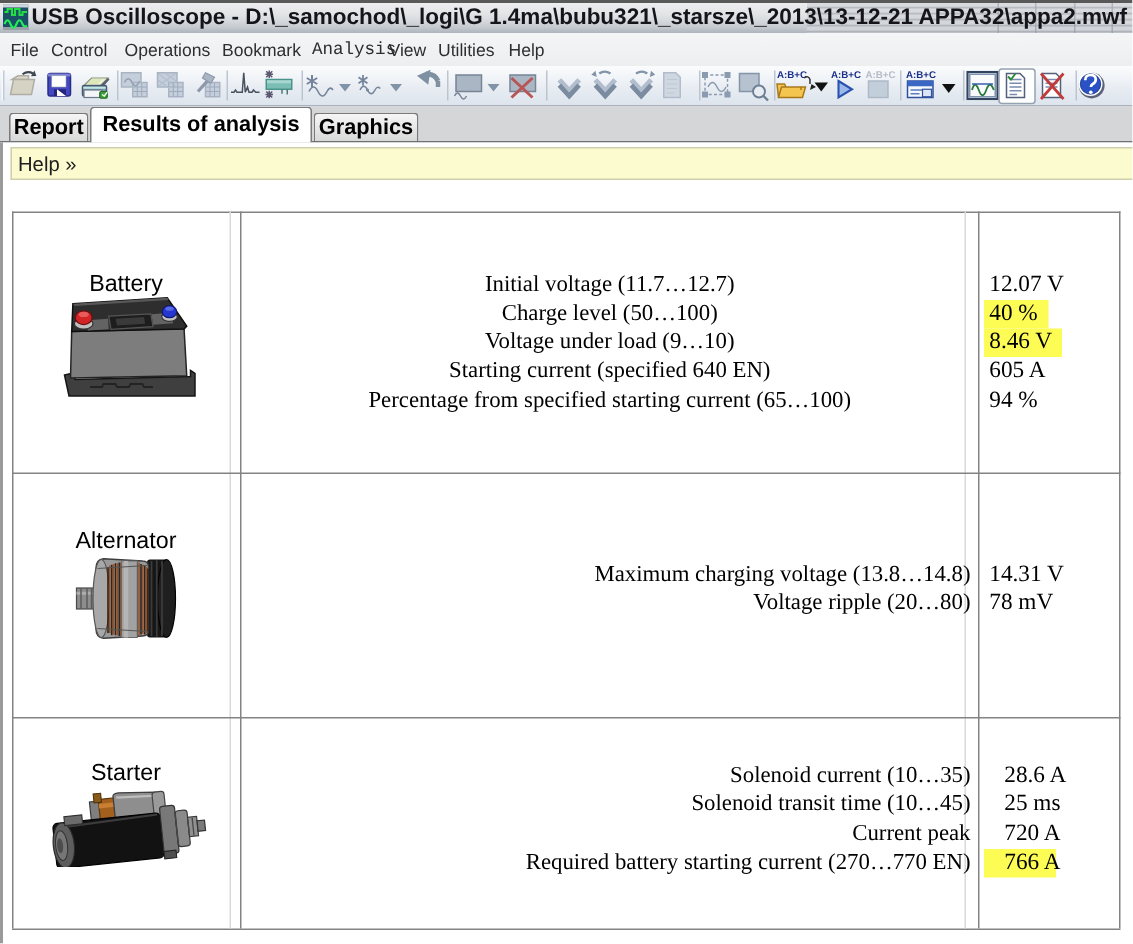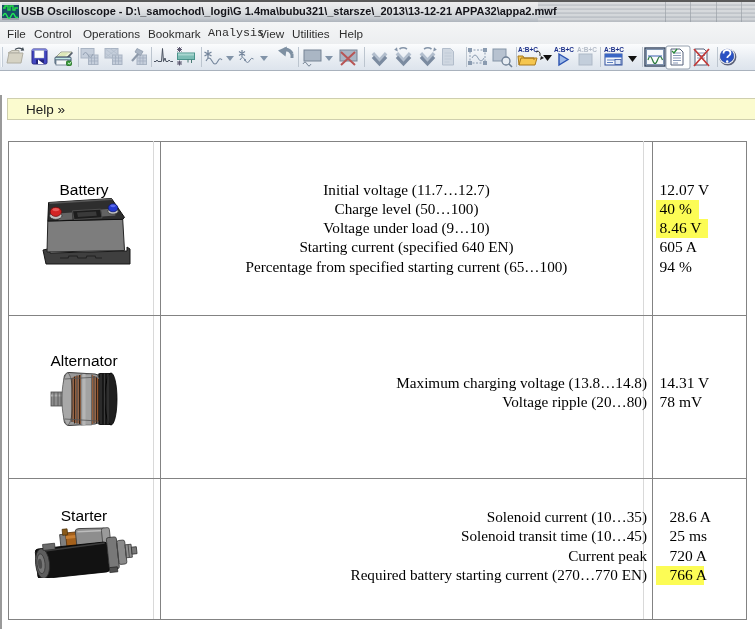--- a/index.html
+++ b/index.html
@@ -10,21 +10,21 @@
 
 #titlebar { left:0; top:0; width:755px; height:22px;
   background:linear-gradient(#ededee 0%, #e3e5e7 35%, #d9dcdf 55%, #c6cbd1 80%, #aeb4bc 100%);
   border-top:2px solid #595959; }
 #titlestripes { left:538px; top:2px; width:217px; height:20px;
   background:repeating-linear-gradient(#d5d8db 0px, #d5d8db 2px, #adb2b9 3px, #c9cdd2 4px);
   opacity:.8; }
 #titlestripes i { position:absolute; top:0; width:1px; height:20px; background:#8f959d; opacity:.7; }
 #appicon { left:2px; top:3px; width:17px; height:17px; }
 #titletext { left:21px; top:0px; width:600px; height:22px; line-height:23px;
-  font-size:11px; font-weight:bold; color:#14141a; white-space:nowrap; }
+  font-size:15px; font-weight:bold; color:#14141a; white-space:nowrap; }
 
 
 #menubar { left:0; top:22px; width:755px; height:22px;
   background:linear-gradient(#f4f5f6, #eceef0); }
 .mi { position:absolute; top:0; height:22px; line-height:23px; font-size:11.7px; color:#2e2e2e; }
 
 
 #toolbar { left:0; top:44px; width:755px; height:27px;
   background:linear-gradient(#fbfcfd, #e7ecf2 60%, #dde4ed);
   border-bottom:1px solid #a9b2bd; }
@@ -33,21 +33,21 @@
 #tabbar { left:0; top:71px; width:755px; height:24px; background:#d5d6d8; border-bottom:1px solid #6f7275; }
 .tab { position:absolute; background:linear-gradient(#f6f6f6,#d8d8d8); border:1px solid #7a7a7a; border-bottom:none;
   border-radius:3px 3px 0 0; font-weight:bold; font-size:14.5px; color:#000; text-align:center; }
 #tab1 { left:6px; top:4px; width:53px; height:19px; line-height:19px; }
 #tab2 { left:60px; top:0px; width:148px; height:24px; line-height:23px; background:#fff; z-index:3; }
 #tab3 { left:209px; top:4px; width:70px; height:19px; line-height:19px; }
 
 
 #content { left:0; top:95px; width:755px; height:534px; background:#fff; border-left:2px solid #9a9a9a; }
 #helpbar { left:7px; top:98px; width:748px; height:22px; background:#fbfbcf; border:1px solid #cfcfae; border-right:none;
-  font-size:13.5px; color:#202020; line-height:21px; padding-left:18px; }
+  font-size:13.5px; color:#202020; line-height:21px; padding-left:4px; }
 
 
 .tline { position:absolute; background:#838383; }
 .tfaint { position:absolute; background:#d9d9d9; }
 .serif { font-family:"Liberation Serif", serif; font-size:15.2px; color:#000; }
 .lblcol { position:absolute; left:166px; width:481px; text-align:right; line-height:19.3px; }
 .valcol { position:absolute; left:659.5px; width:90px; text-align:left; line-height:19.3px; font-size:15.5px; }
 .hl { }
 .hlbox { position:absolute; background:#fcfc55; z-index:0; }
 .lblcol,.valcol,.complabel { z-index:2; }
@@ -242,20 +242,25 @@
       <rect x="717" y="3" width="1" height="20" fill="#bcc5cf"></rect>
 
       <circle cx="727.8" cy="13" r="8.6" fill="#39405c" opacity=".8"></circle>
       <circle cx="727" cy="12" r="8" fill="#fff"></circle>
       <circle cx="727" cy="12" r="6.8" fill="#2a52c4" stroke="#1d3a8f" stroke-width=".6"></circle>
       <path d="M723.5 9.5 q0 -3.5 3.5 -3.5 q3.5 0 3.5 3 q0 2 -2 3 q-1.2 0.6 -1.2 2" stroke="#fff" stroke-width="1.8" fill="none"></path>
       <circle cx="727.2" cy="17.5" r="1.2" fill="#fff"></circle>
     </g>
   </svg>
 
+  <div class="abs" id="tabbar">
+    <div class="tab" id="tab1">Report</div>
+    <div class="tab" id="tab2">Results of analysis</div>
+    <div class="tab" id="tab3">Graphics</div>
+  </div>
 
   <div class="abs" id="content"></div>
   <div class="abs" id="helpbar">Help »</div>
 
   <div id="tablegrid">
     <div class="tline" style="left:8px;top:141px;width:739px;height:1px;"></div>
     <div class="tline" style="left:8px;top:619px;width:739px;height:1px;"></div>
     <div class="tline" style="left:8px;top:141px;width:1px;height:478px;"></div>
     <div class="tline" style="left:746px;top:141px;width:1px;height:478px;"></div>
     <div class="tline" style="left:160px;top:141px;width:1px;height:478px;"></div>

